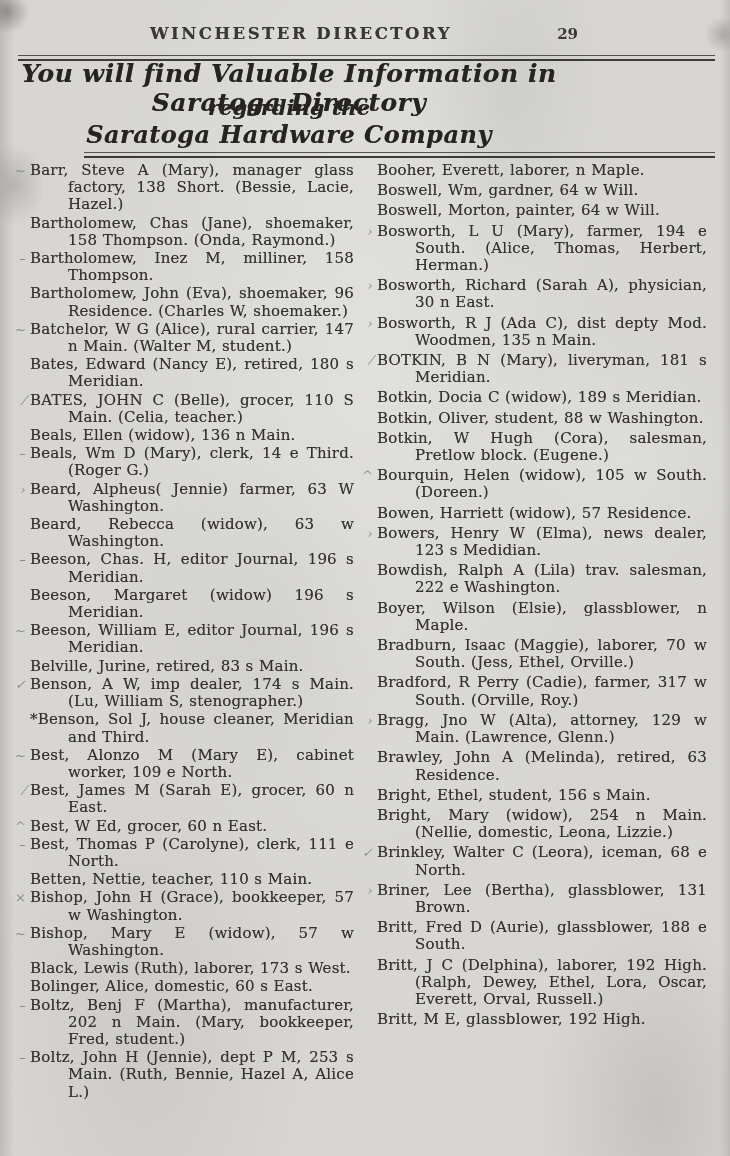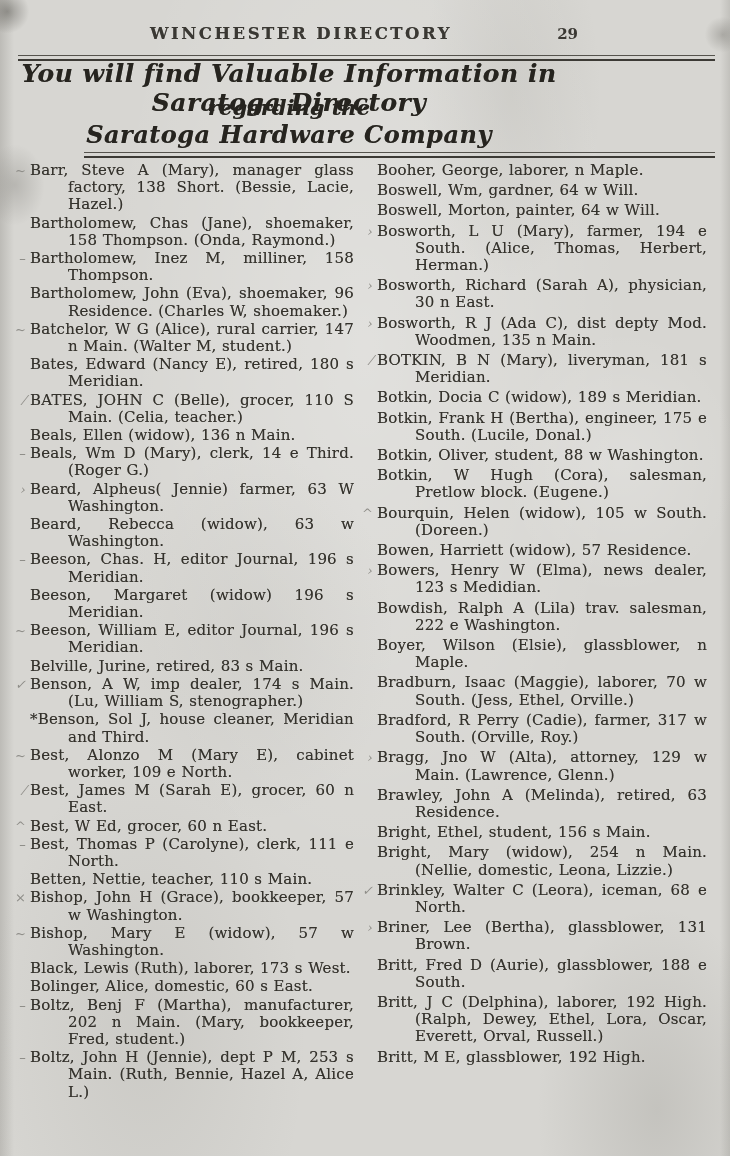--- a/index.html
+++ b/index.html
@@ -126,29 +126,28 @@
       <p class="entry"><span class="pencil-mark">–</span><span>Best, Thomas P (Carolyne), clerk, 111 e North.</span></p>
       <p class="entry"><span>Betten, Nettie, teacher, 110 s Main.</span></p>
       <p class="entry"><span class="pencil-mark">×</span><span>Bishop, John H (Grace), bookkeeper, 57 w Washington.</span></p>
       <p class="entry"><span class="pencil-mark">~</span><span>Bishop, Mary E (widow), 57 w Washington.</span></p>
       <p class="entry"><span>Black, Lewis (Ruth), laborer, 173 s West.</span></p>
       <p class="entry"><span>Bolinger, Alice, domestic, 60 s East.</span></p>
       <p class="entry"><span class="pencil-mark">–</span><span>Boltz, Benj F (Martha), manufacturer, 202 n Main. (Mary, bookkeeper, Fred, student.)</span></p>
       <p class="entry"><span class="pencil-mark">–</span><span>Boltz, John H (Jennie), dept P M, 253 s Main. (Ruth, Bennie, Hazel A, Alice L.)</span></p>
     </div>
   <div class="column col-right">
-      <p class="entry"><span>Booher, George, laborer, n Maple.</span></p>
+      <p class="entry"><span>Booher, Everett, laborer, n Maple.</span></p>
       <p class="entry"><span>Boswell, Wm, gardner, 64 w Will.</span></p>
       <p class="entry"><span>Boswell, Morton, painter, 64 w Will.</span></p>
       <p class="entry"><span class="pencil-mark">›</span><span>Bosworth, L U (Mary), farmer, 194 e South. (Alice, Thomas, Herbert, Herman.)</span></p>
       <p class="entry"><span class="pencil-mark">›</span><span>Bosworth, Richard (Sarah A), physician, 30 n East.</span></p>
       <p class="entry"><span class="pencil-mark">›</span><span>Bosworth, R J (Ada C), dist depty Mod. Woodmen, 135 n Main.</span></p>
       <p class="entry"><span class="pencil-mark">⁄</span><span>BOTKIN, B N (Mary), liveryman, 181 s Meridian.</span></p>
       <p class="entry"><span>Botkin, Docia C (widow), 189 s Meridian.</span></p>
-      <p class="entry"><span>Botkin, Frank H (Bertha), engineer, 175 e South. (Lucile, Donal.)</span></p>
       <p class="entry"><span>Botkin, Oliver, student, 88 w Washington.</span></p>
       <p class="entry"><span>Botkin, W Hugh (Cora), salesman, Pretlow block. (Eugene.)</span></p>
       <p class="entry"><span class="pencil-mark">^</span><span>Bourquin, Helen (widow), 105 w South. (Doreen.)</span></p>
       <p class="entry"><span>Bowen, Harriett (widow), 57 Residence.</span></p>
       <p class="entry"><span class="pencil-mark">›</span><span>Bowers, Henry W (Elma), news dealer, 123 s Medidian.</span></p>
       <p class="entry"><span>Bowdish, Ralph A (Lila) trav. salesman, 222 e Washington.</span></p>
       <p class="entry"><span>Boyer, Wilson (Elsie), glassblower, n Maple.</span></p>
       <p class="entry"><span>Bradburn, Isaac (Maggie), laborer, 70 w South. (Jess, Ethel, Orville.)</span></p>
       <p class="entry"><span>Bradford, R Perry (Cadie), farmer, 317 w South. (Orville, Roy.)</span></p>
       <p class="entry"><span class="pencil-mark">›</span><span>Bragg, Jno W (Alta), attorney, 129 w Main. (Lawrence, Glenn.)</span></p>

